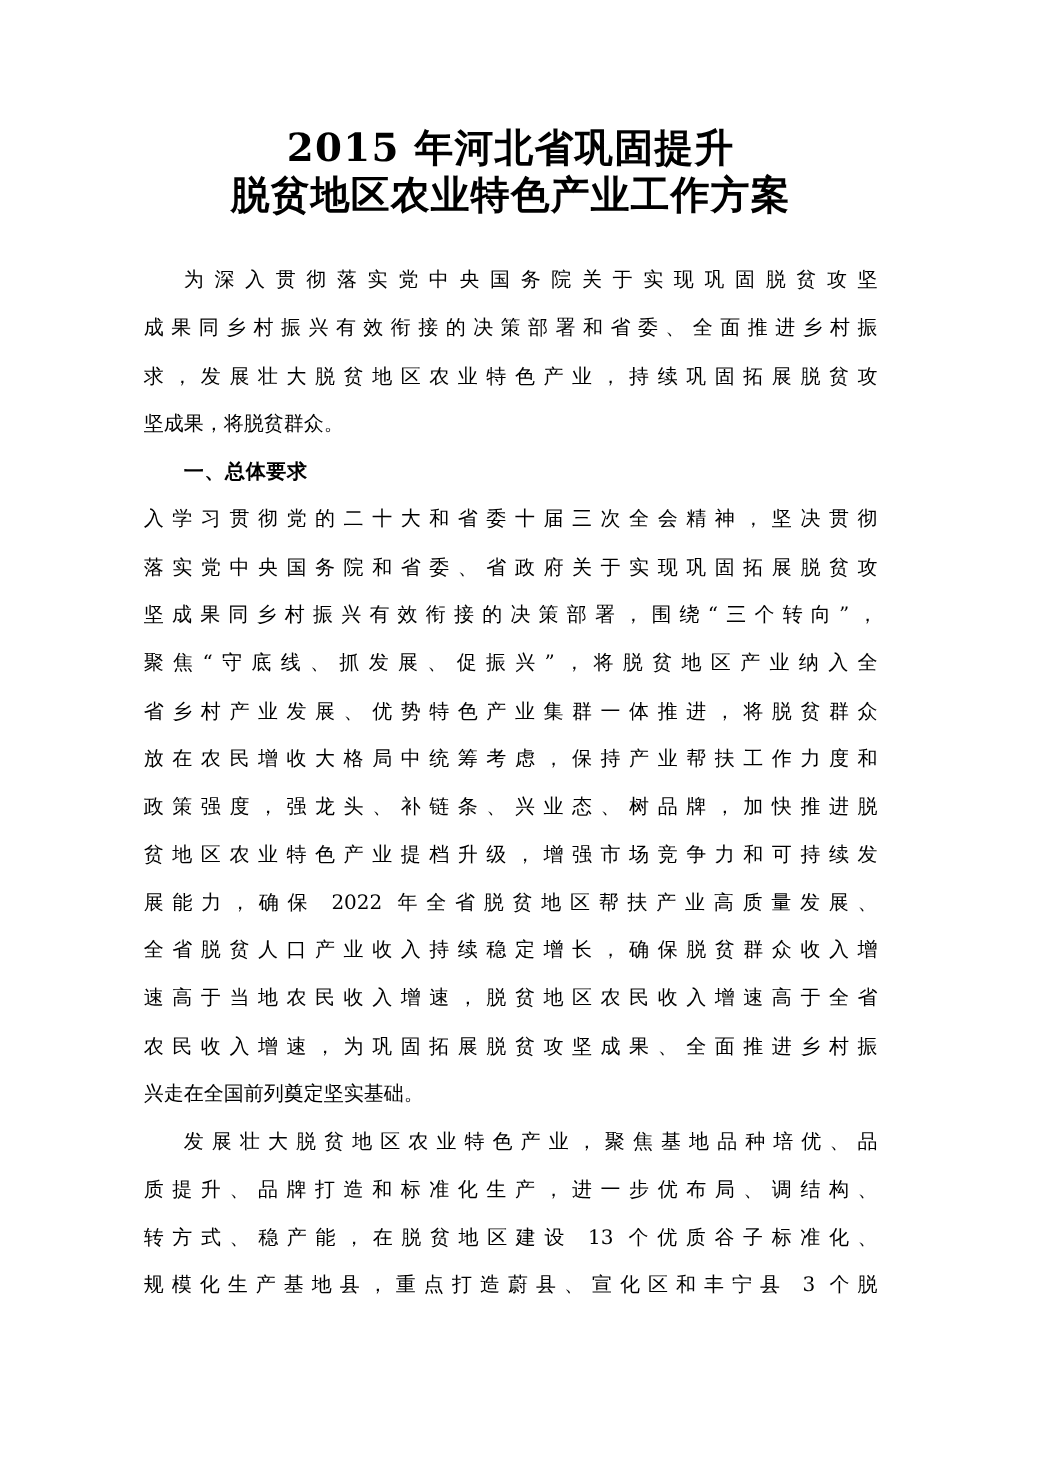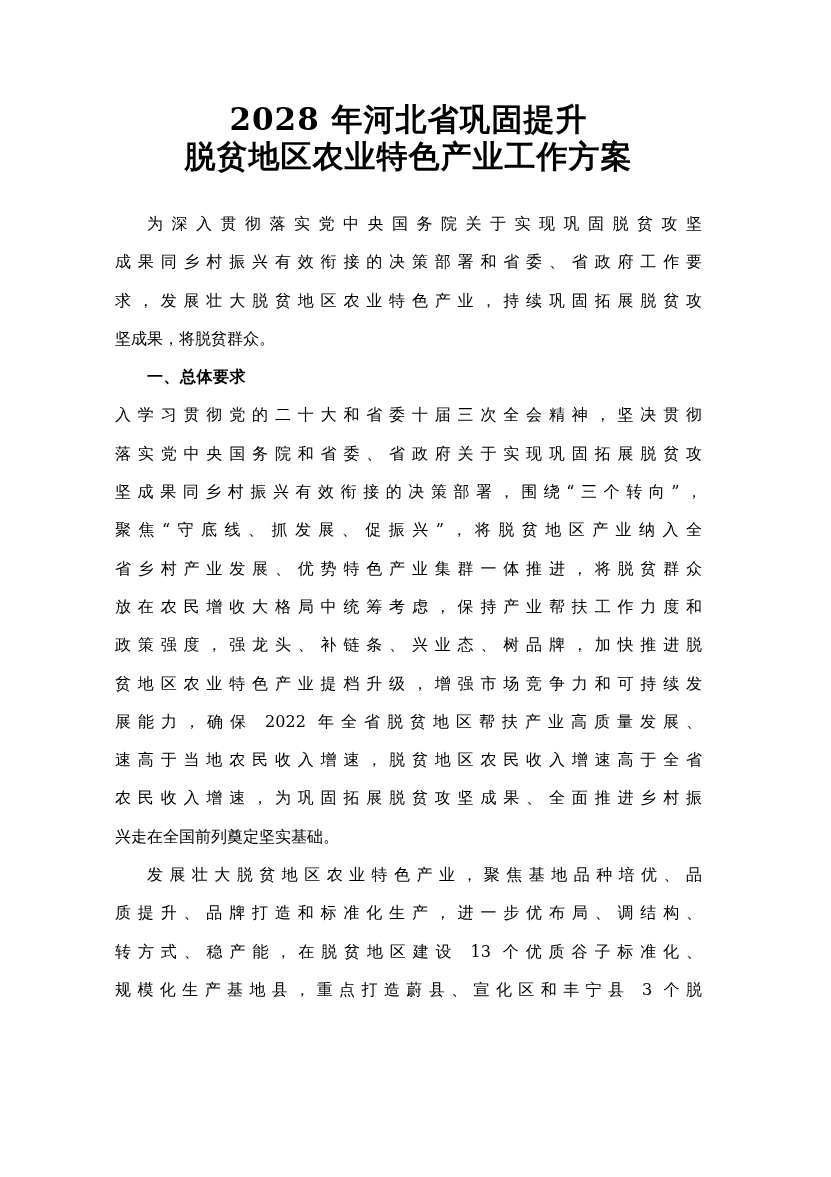--- a/index.html
+++ b/index.html
@@ -47,43 +47,44 @@
     font-weight: bold;
     letter-spacing: 0.5px;
   }
 </style>
 </head>
 <body>
 
 <div class="page">
   <div class="content">
     <h1 class="title">
-      <div class="t-line">2028 年河北省巩固提升</div>
+      <div class="t-line">2015 年河北省巩固提升</div>
       <div class="t-line">脱贫地区农业特色产业工作方案</div>
     </h1>
     <div class="doc-body" id="doc-body">
         <div class="paragraph">
           <div class="line first just">为深入贯彻落实党中央国务院关于实现巩固脱贫攻坚</div>
-          <div class="line just">成果同乡村振兴有效衔接的决策部署和省委、省政府工作要</div>
+          <div class="line just">成果同乡村振兴有效衔接的决策部署和省委、全面推进乡村振</div>
           <div class="line just">求，发展壮大脱贫地区农业特色产业，持续巩固拓展脱贫攻</div>
           <div class="line">坚成果，将脱贫群众。</div>
         </div>
         <div class="paragraph heading">
           <div class="line first">一、总体要求</div>
         </div>
         <div class="paragraph">
           <div class="line just">入学习贯彻党的二十大和省委十届三次全会精神，坚决贯彻</div>
           <div class="line just">落实党中央国务院和省委、省政府关于实现巩固拓展脱贫攻</div>
           <div class="line just">坚成果同乡村振兴有效衔接的决策部署，围绕“三个转向”，</div>
           <div class="line just">聚焦“守底线、抓发展、促振兴”，将脱贫地区产业纳入全</div>
           <div class="line just">省乡村产业发展、优势特色产业集群一体推进，将脱贫群众</div>
           <div class="line just">放在农民增收大格局中统筹考虑，保持产业帮扶工作力度和</div>
           <div class="line just">政策强度，强龙头、补链条、兴业态、树品牌，加快推进脱</div>
           <div class="line just">贫地区农业特色产业提档升级，增强市场竞争力和可持续发</div>
           <div class="line just">展能力，确保 2022 年全省脱贫地区帮扶产业高质量发展、</div>
+          <div class="line just">全省脱贫人口产业收入持续稳定增长，确保脱贫群众收入增</div>
           <div class="line just">速高于当地农民收入增速，脱贫地区农民收入增速高于全省</div>
           <div class="line just">农民收入增速，为巩固拓展脱贫攻坚成果、全面推进乡村振</div>
           <div class="line">兴走在全国前列奠定坚实基础。</div>
         </div>
         <div class="paragraph">
           <div class="line first just">发展壮大脱贫地区农业特色产业，聚焦基地品种培优、品</div>
           <div class="line just">质提升、品牌打造和标准化生产，进一步优布局、调结构、</div>
           <div class="line just">转方式、稳产能，在脱贫地区建设 13 个优质谷子标准化、</div>
           <div class="line just">规模化生产基地县，重点打造蔚县、宣化区和丰宁县 3 个脱</div>
         </div>

